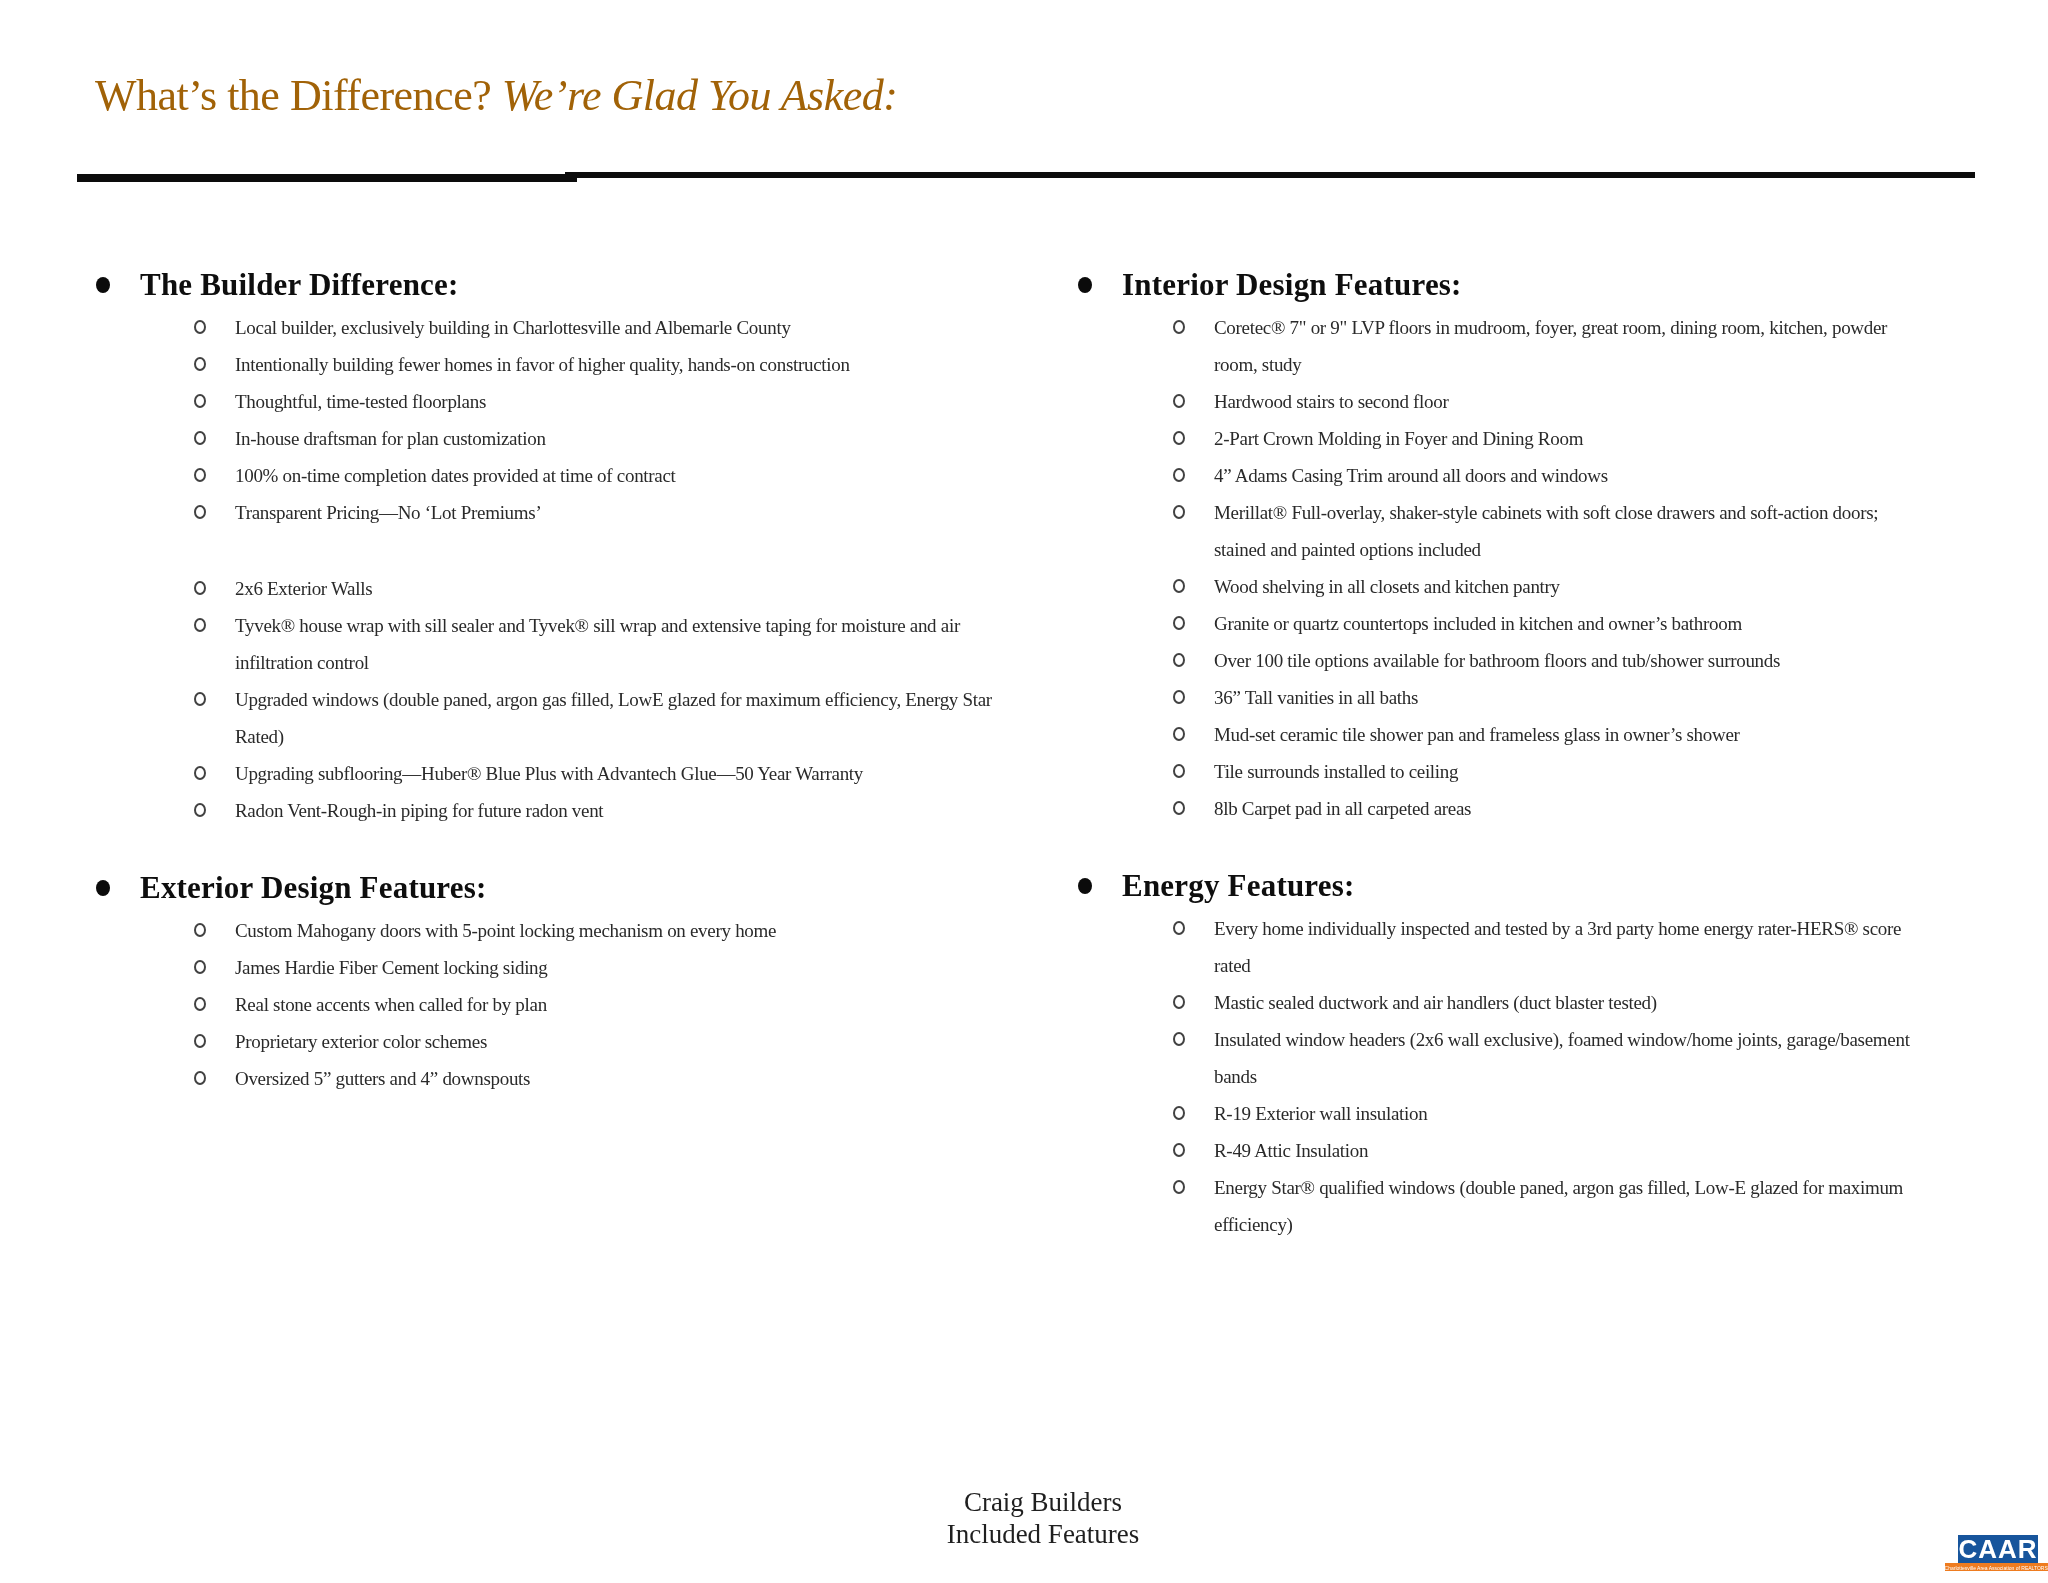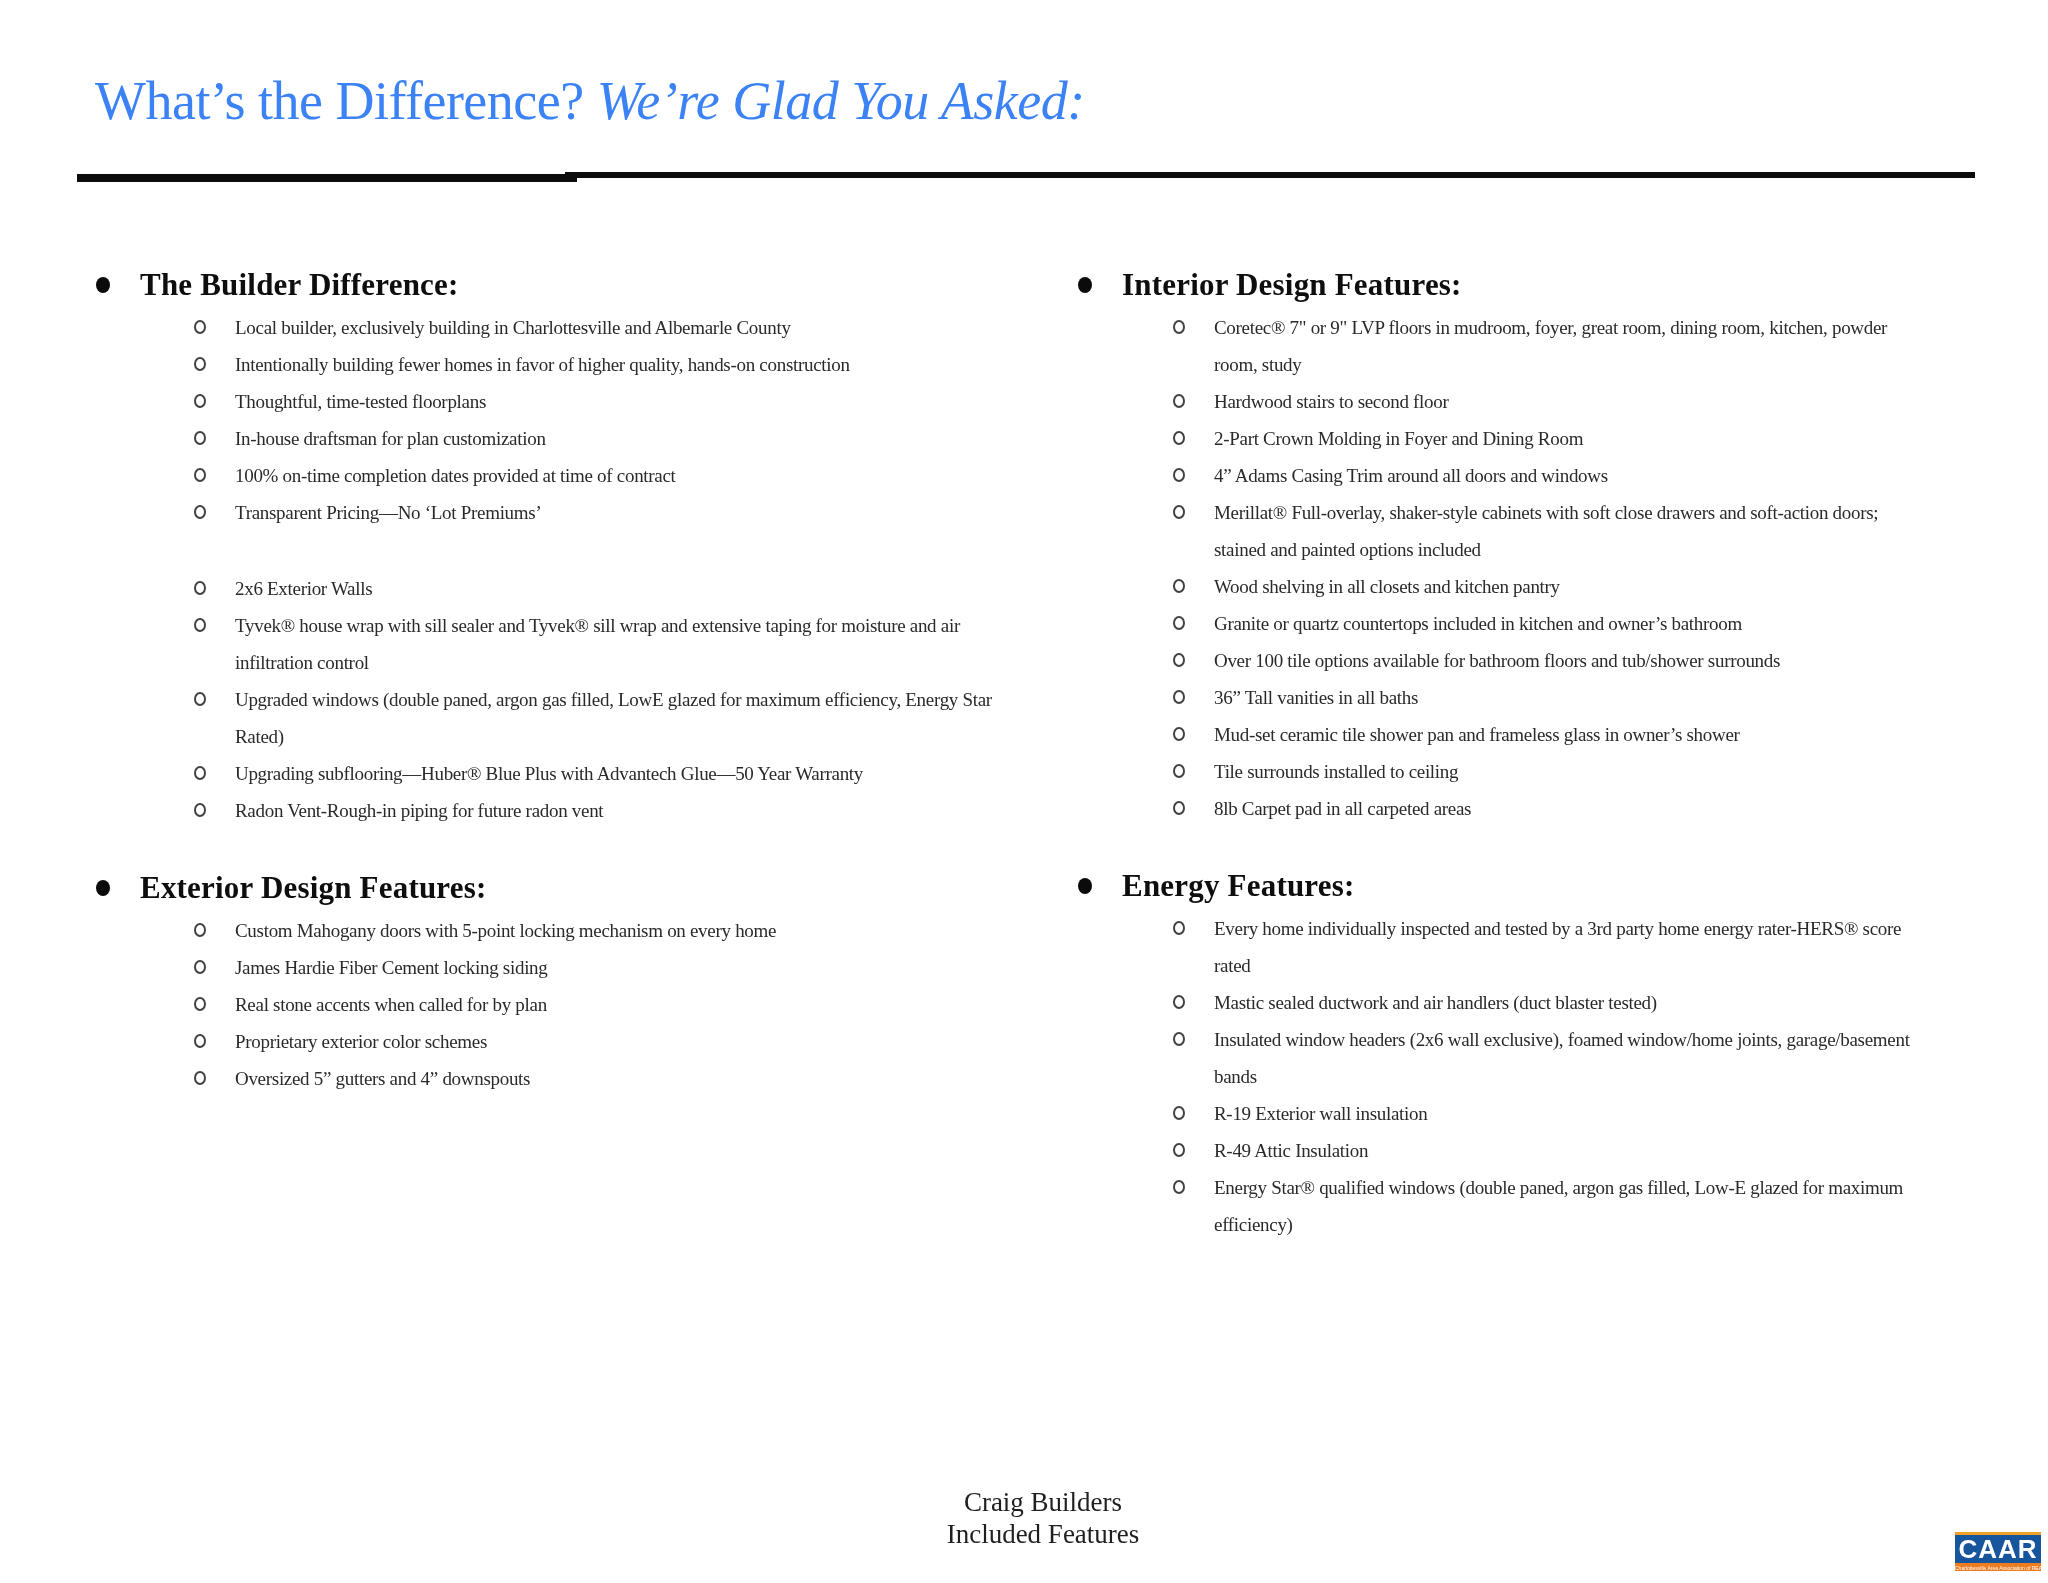--- a/index.html
+++ b/index.html
@@ -4,21 +4,21 @@
 <style>
   * { margin:0; padding:0; box-sizing:border-box; }
   html,body { background:#ffffff; }
   body {
     width:2048px; height:1583px; position:relative; overflow:hidden;
     font-family:"Liberation Serif", serif; color:#262626;
   }
   
   .title {
     position:absolute; left:95px; top:70px;
-    font-size:54px; font-weight:normal; color:#3b82f6; white-space:nowrap;
+    font-size:44px; font-weight:normal; color:#a16207; white-space:nowrap;
     letter-spacing:-0.5px;
   }
   .title .it { font-style:italic; }
   .rule-a { position:absolute; left:77px; top:174px; width:500px; height:8px; background:#0c0c0c; }
   .rule-b { position:absolute; left:565px; top:172px; width:1410px; height:6px; background:#0c0c0c; }
 
   
   .col { position:absolute; top:227px; }
   .col-left  { left:95px;  width:945px; }
   .col-right { left:1077px; width:960px; }
@@ -50,21 +50,21 @@
 
   
   .footer {
     position:absolute; left:0; top:1486px; width:2048px; text-align:center;
     font-size:27px; line-height:32px; color:#1f1f1f;padding-left:38px;
   }
 
   
   .caar {
     position:absolute; left:1955px; top:1532px; width:86px; height:39px;
-    display:flex; flex-direction:column;
+    display:flex; flex-direction:column;align-items:center;
   }
   .caar-top { height:4px; background:#f0a02c; }
   .caar-main {
     flex:1; background:#17559c; color:#ffffff;
     font-family:"Liberation Sans", sans-serif; font-weight:bold;
     font-size:26px; line-height:28px; text-align:center; letter-spacing:1px;
   }
   .caar-bottom {
     height:11px; background:#ee7c20; color:#ffffff;
     font-family:"Liberation Sans", sans-serif; font-size:5px; line-height:11px;

